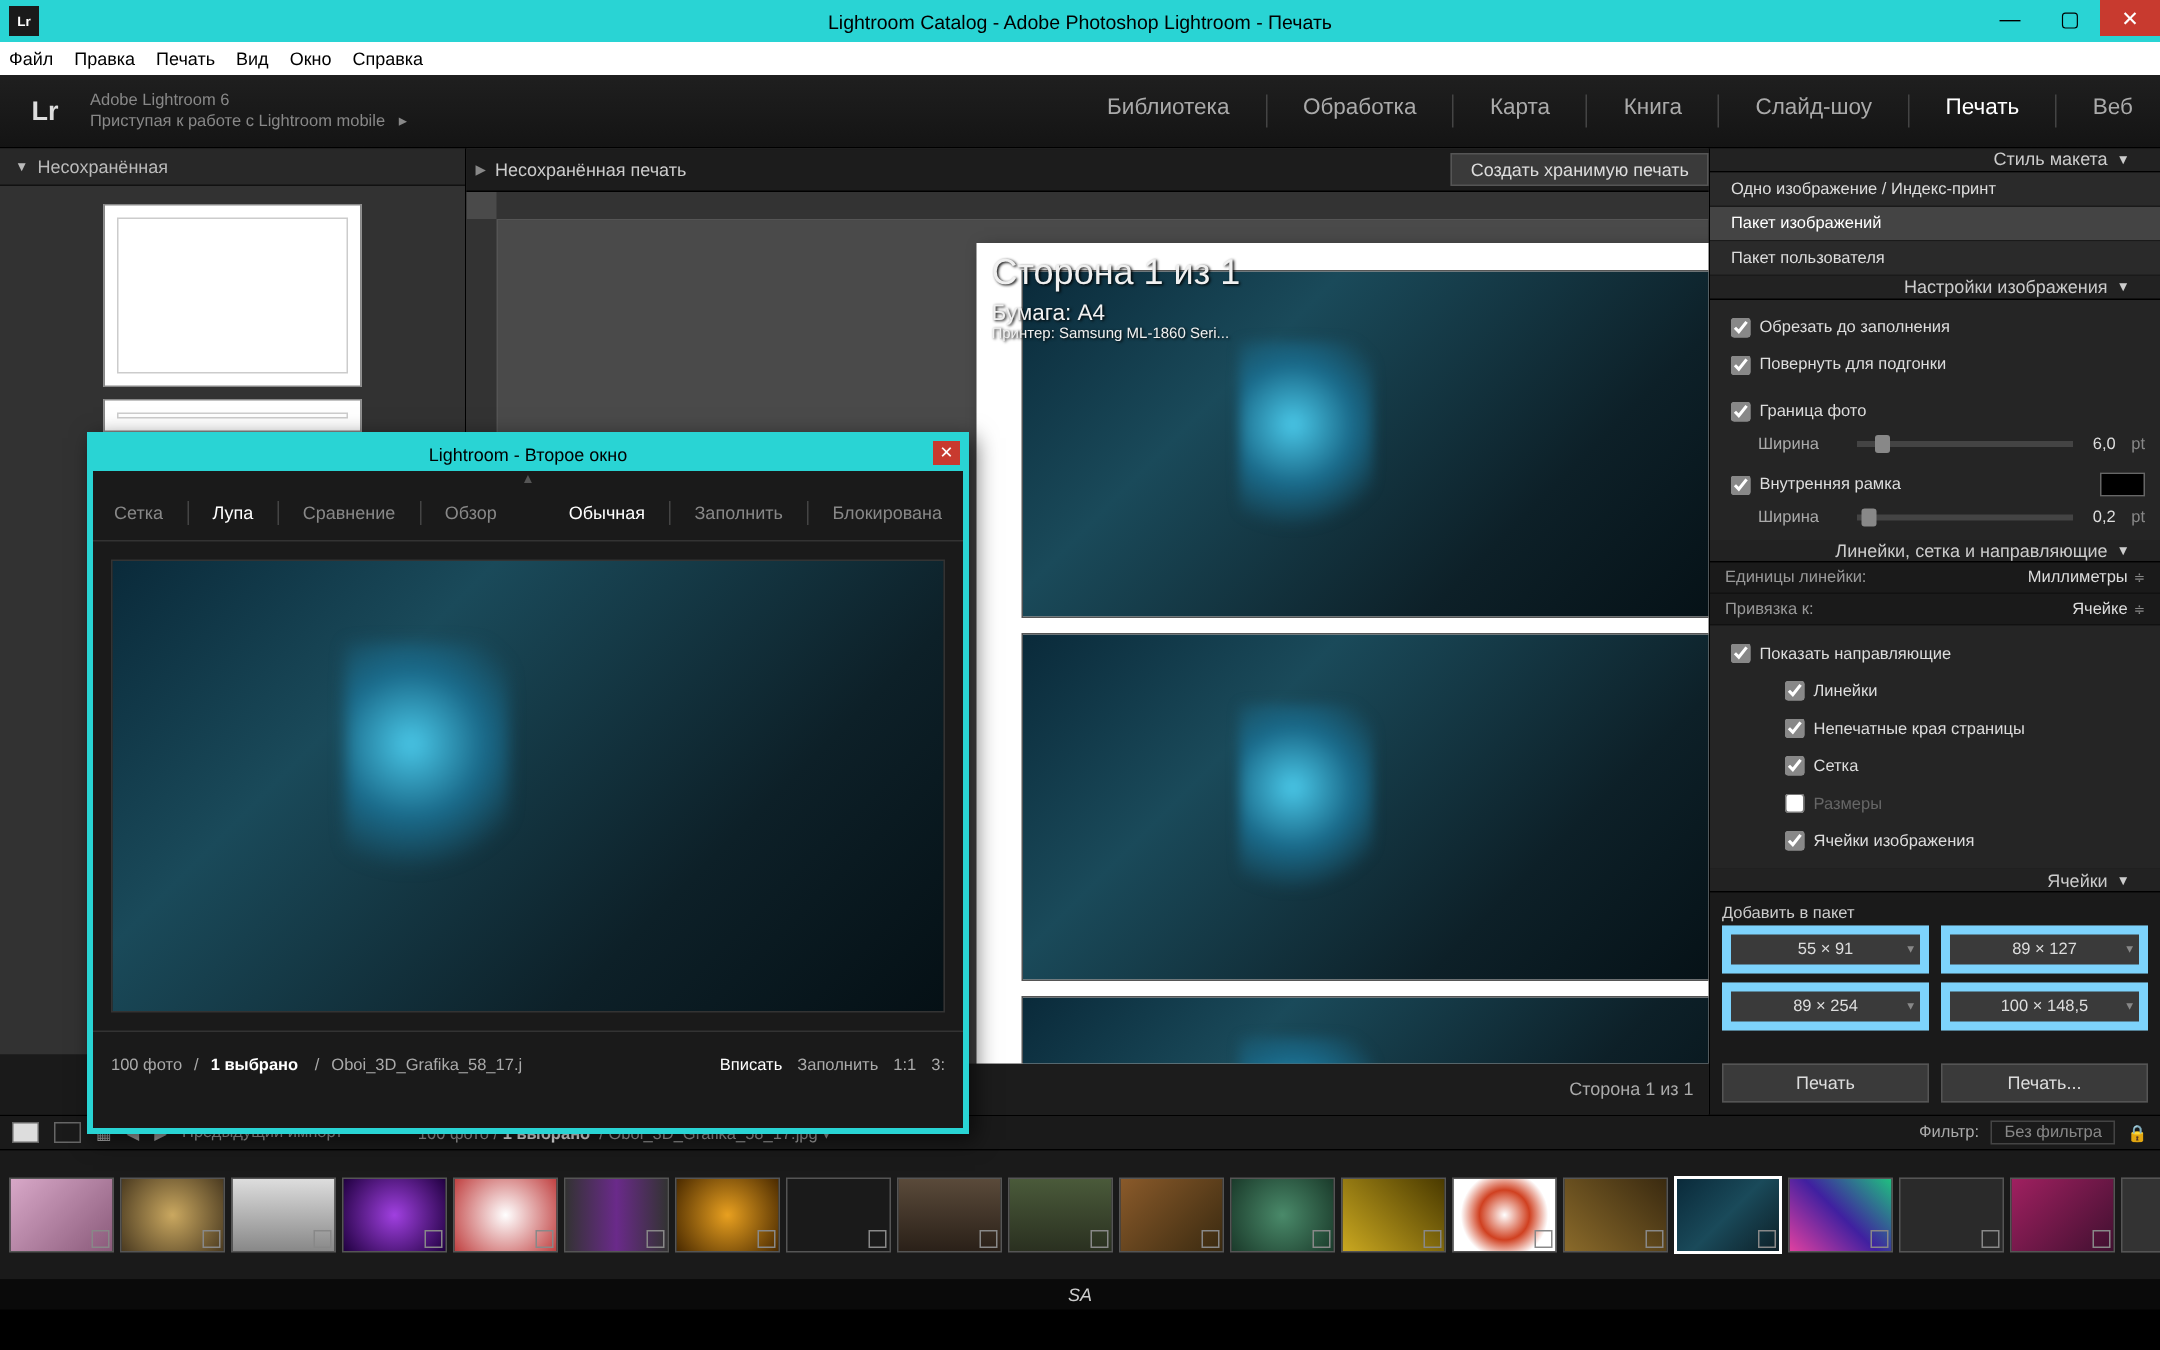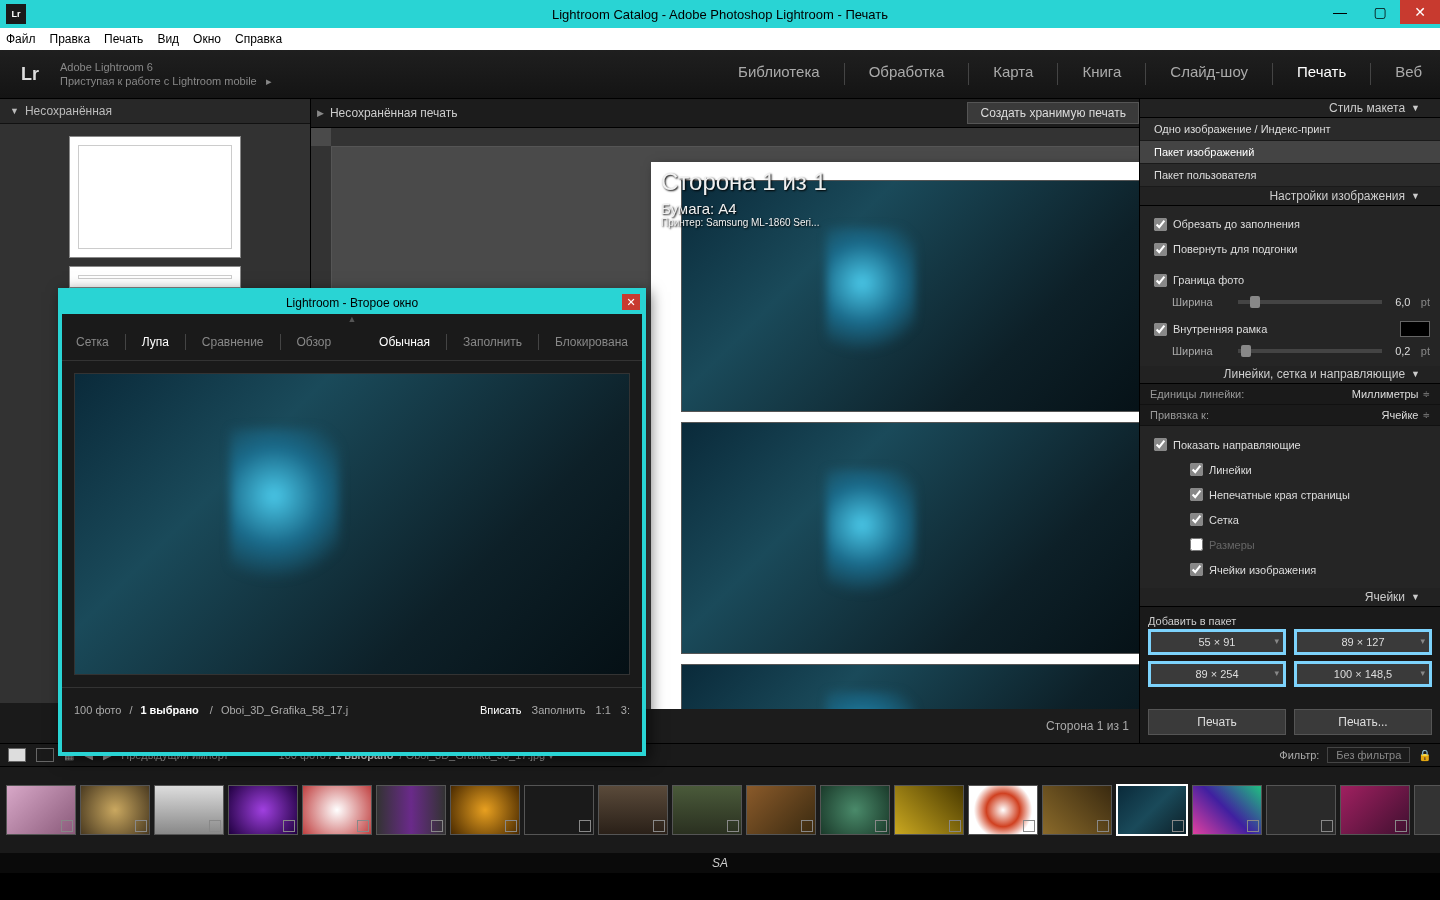--- a/index.html
+++ b/index.html
@@ -60,21 +60,21 @@
 .rp-row .val{width:30px;text-align:center;color:#ddd}
 .rp-row .unit{color:#888;margin-left:3px}
 .rp-row .swatch{width:28px;height:14px;background:#000;border:1px solid #666;margin-left:auto}
 .rp-drop{display:flex;align-items:center;padding:4px 10px;font-size:11px;border-bottom:1px solid #111}
 .rp-drop .k{color:#999}
 .rp-drop .v{margin-left:auto;color:#ddd}
 .rp-drop .car{margin-left:4px;font-size:9px;color:#888}
 .rp-cells{padding:8px}
 .rp-cells .title{color:#ccc;font-size:11px;margin-bottom:2px}
 .rp-cells .row{display:flex;gap:8px;margin-bottom:6px}
-.rp-cells .btn{flex:1;background:#3a3a3a;border:3px solid #7dd3fc;padding:4px 0;text-align:center;color:#ddd;font-size:11px;position:relative}
+.rp-cells .btn{flex:1;background:#3a3a3a;border:6px solid #7dd3fc;padding:4px 0;text-align:center;color:#ddd;font-size:11px;position:relative}
 .rp-cells .btn .car{position:absolute;right:4px;top:4px;font-size:9px;color:#888}
 .rp-foot{margin-top:auto;padding:8px;display:flex;gap:8px}
 .rp-foot .btn{flex:1;background:#3a3a3a;border:1px solid #555;padding:5px 0;text-align:center;color:#ddd;font-size:12px}
 .filmstrip-bar{height:22px;background:#1a1a1a;display:flex;align-items:center;padding:0 8px;gap:10px;border-top:1px solid #000;border-bottom:1px solid #000;font-size:11px;color:#aaa}
 .filmstrip-bar .mon{width:16px;height:12px;border:1px solid #666;display:inline-block}
 .filmstrip-bar .mon.active{background:#ddd}
 .filmstrip-bar .right{margin-left:auto;display:flex;align-items:center;gap:8px}
 .filmstrip-bar .filt{border:1px solid #444;padding:1px 8px;color:#888}
 .filmstrip{height:78px;background:#1a1a1a;display:flex;align-items:center;padding:4px 6px;gap:4px;overflow:hidden}
 .thumb{width:68px;height:48px;background:#333;border:1px solid #555;position:relative;flex-shrink:0}

